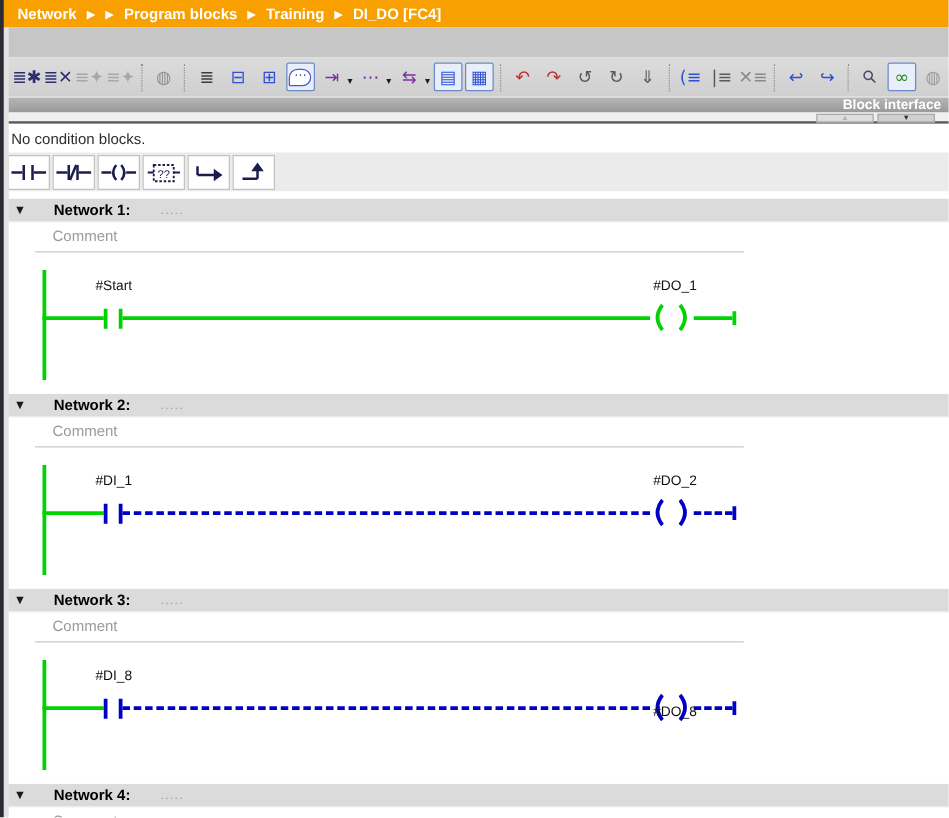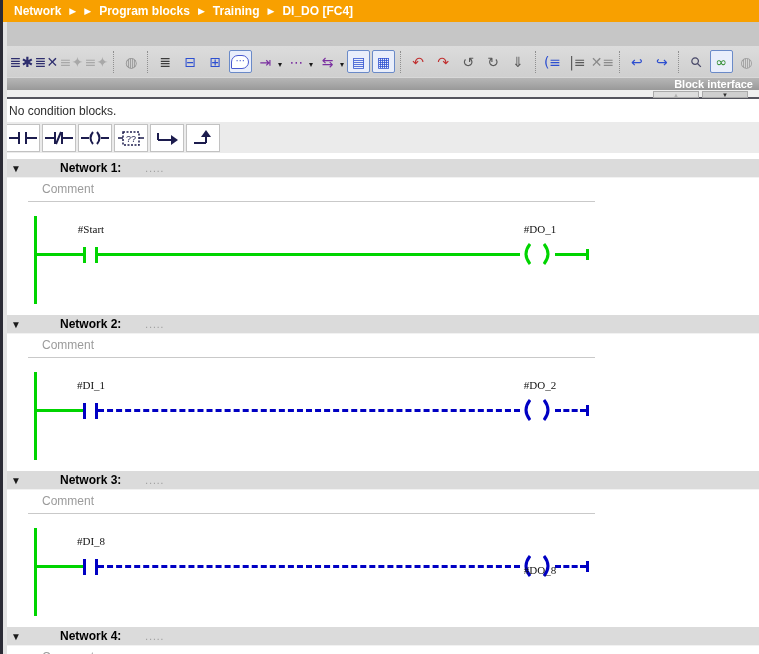--- a/index.html
+++ b/index.html
@@ -73,28 +73,28 @@
   .ltool svg{display:block;}
 
   
   .networks{position:absolute;left:3px;top:159px;width:756px;height:495px;}
   .network{width:756px;}
   .net-header{
     height:19px;background:#dbdbdb;display:flex;align-items:center;
     border-bottom:1px solid #f2f2f2;box-sizing:border-box;
   }
   .net-collapse{font-size:10px;color:#1a1a1a;margin-left:8px;cursor:pointer;width:14px;}
-  .net-title{font-size:12px;font-weight:bold;color:#000000;margin-left:35px;cursor:pointer;}
+  .net-title{font-size:12px;font-weight:bold;color:#000000;margin-left:18px;cursor:pointer;}
   .net-dots{font-size:10px;color:#9a9a9a;margin-left:24px;letter-spacing:1px;cursor:pointer;}
   .net-body{position:relative;height:137px;background:#ffffff;}
   .net-body.clipped{height:8px;}
   .comment-row{height:24px;position:relative;}
   .comment-row .ctext{position:absolute;left:39px;top:4px;font-size:12px;color:#9b9b9b;cursor:text;}
   .comment-row .cline{position:absolute;left:25px;top:23px;width:567px;height:0;border-top:1px solid #c9c9c9;}
-  .rung-area{position:absolute;left:0;top:24px;width:756px;height:113px;font-family:Liberation Serif, serif;}
+  .rung-area{position:absolute;left:0;top:24px;width:756px;height:113px;}
 
   .rail{position:absolute;left:31px;top:14px;width:3px;height:88px;}
   .wire{position:absolute;height:3px;top:51px;}
   .wire.dashed{height:0;border-top:3px dashed;background:none !important;}
   .cbar{position:absolute;width:3px;height:16px;top:45px;}
   .terminal{position:absolute;width:3px;height:11px;top:47px;}
   .paren{position:absolute;top:41px;width:10px;height:22px;}
   .op-label{position:absolute;top:21px;font-size:11px;color:#111111;transform:translateX(-50%);white-space:nowrap;cursor:text;}
 </style>
 </head>

